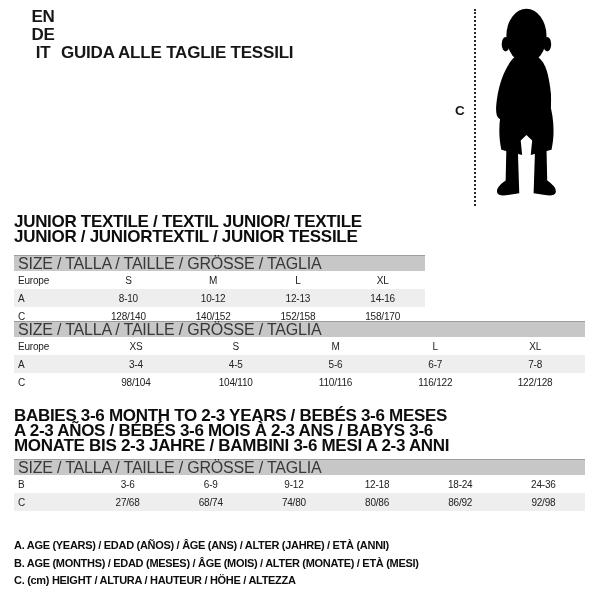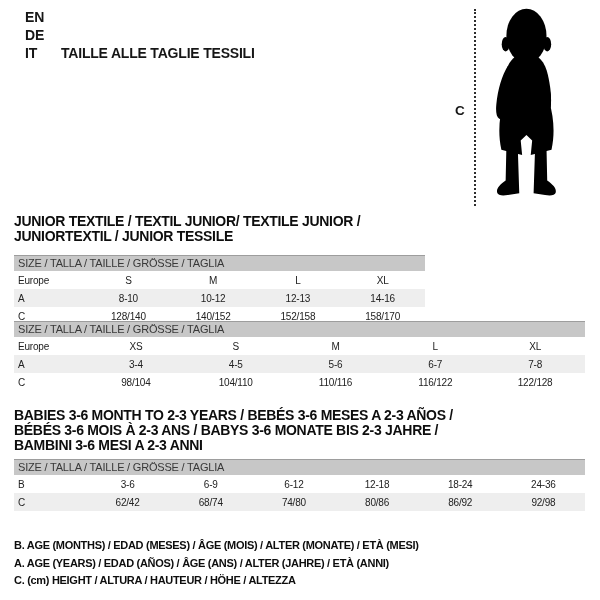--- a/index.html
+++ b/index.html
@@ -2,36 +2,36 @@
 <html><head>
 <meta charset="utf-8">
 <style>
   * { box-sizing: border-box; }
   html, body { margin: 0; padding: 0; background: #fff; }
   body { width: 600px; height: 600px; font-family: "Liberation Sans", sans-serif; color: #161616; }
   .page { position: relative; width: 600px; height: 600px; background: #ffffff; overflow: hidden; }
 
   
   .langs { position: absolute; left: 25px; top: 8px; }
-  .lang-row { display: flex; line-height: 18px; font-weight: bold; font-size: 14px; letter-spacing: -0.2px; }
+  .lang-row { display: flex; line-height: 18px; font-weight: bold; font-size: 17px; letter-spacing: -0.2px; text-align: center; }
   .lang-code { width: 36px; flex: 0 0 36px; }
 
   
   .dotted { position: absolute; left: 474px; top: 9px; height: 197px; width: 0; border-left: 2px dotted #2d2d2d; }
   .c-label { position: absolute; left: 455px; top: 103px; font-weight: bold; font-size: 13.5px; }
   .baby { position: absolute; left: 482px; top: 6px; }
 
   
   .tbl { position: absolute; left: 14px; }
   .t1 { top: 214px; width: 411px; }
   .t2 { top: 321px; width: 571px; }
   .t3 { top: 408px; width: 571px; }
-  .tbl-title { margin: 0 0 11px 0; font-size: 14px; font-weight: bold; letter-spacing: -0.3px; line-height: 15px; color: #0d0d0d; }
+  .tbl-title { margin: 0 0 11px 0; font-size: 17px; font-weight: bold; letter-spacing: -0.3px; line-height: 15px; color: #0d0d0d; }
   .t3 .tbl-title { width: 442px; margin-bottom: 6px; }
-  .bar { background: #c7c7c7; border-top: 1px solid #9d9d9d; height: 16px; line-height: 15px; padding: 0 0 0 4px; font-size: 11px; color: #383838; letter-spacing: -0.2px; }
+  .bar { background: #c7c7c7; border-top: 1px solid #9d9d9d; height: 16px; line-height: 15px; padding: 0 0 0 4px; font-size: 16px; color: #383838; letter-spacing: -0.2px; }
   table { width: 100%; border-collapse: collapse; table-layout: fixed; }
   th, td { font-weight: normal; font-size: 10px; height: 18px; padding: 0; letter-spacing: -0.2px; color: #222; }
   th { text-align: left; padding-left: 4px; width: 72px; }
   td { text-align: center; }
   tbody tr:nth-child(even) { background: #eeeeee; }
 
   
   .legend { position: absolute; left: 14px; top: 537px; }
   .legend-item { font-weight: bold; font-size: 11px; line-height: 17.5px; letter-spacing: -0.3px; color: #0d0d0d; }
 </style>
@@ -42,21 +42,21 @@
 
   <div class="langs">
       <div class="lang-row">
         <span class="lang-code">EN</span>
       </div>
       <div class="lang-row">
         <span class="lang-code">DE</span>
       </div>
       <div class="lang-row">
         <span class="lang-code">IT</span>
-        <span class="lang-label">TAILLE ALLE TAGLIE TESSILI</span>
+        <span class="lang-label">GUIDA ALLE TAGLIE TESSILI</span>
       </div>
     </div>
 
   <div class="dotted"></div>
   <span class="c-label">C</span>
   <svg class="baby" width="86" height="200" viewBox="0 0 120 220" preserveAspectRatio="none">
     <g fill="#000000">
       <ellipse cx="62" cy="33" rx="28" ry="30"></ellipse>
       <ellipse cx="33" cy="42" rx="5.5" ry="8"></ellipse>
       <ellipse cx="91" cy="42" rx="5.5" ry="8"></ellipse>
@@ -133,37 +133,37 @@
 
   <section class="tbl t3">
     <h3 class="tbl-title">BABIES 3-6 MONTH TO 2-3 YEARS / BEBÉS 3-6 MESES A 2-3 AÑOS / BÉBÉS 3-6 MOIS À 2-3 ANS / BABYS 3-6 MONATE BIS 2-3 JAHRE / BAMBINI 3-6 MESI A 2-3 ANNI</h3>
     <div class="bar">SIZE / TALLA / TAILLE / GRÖSSE / TAGLIA</div>
     <table>
         <tbody>
           <tr>
             <th>B</th>
             <td>3-6</td>
             <td>6-9</td>
-            <td>6-12</td>
+            <td>9-12</td>
             <td>12-18</td>
             <td>18-24</td>
             <td>24-36</td>
           </tr>
           <tr>
             <th>C</th>
-            <td>62/42</td>
+            <td>27/68</td>
             <td>68/74</td>
             <td>74/80</td>
             <td>80/86</td>
             <td>86/92</td>
             <td>92/98</td>
           </tr>
         </tbody>
       </table>
   </section>
 
   <div class="legend">
+      <div class="legend-item">A. AGE (YEARS) / EDAD (AÑOS) / ÂGE (ANS) / ALTER (JAHRE) / ETÀ (ANNI)</div>
       <div class="legend-item">B. AGE (MONTHS) / EDAD (MESES) / ÂGE (MOIS) / ALTER (MONATE) / ETÀ (MESI)</div>
-      <div class="legend-item">A. AGE (YEARS) / EDAD (AÑOS) / ÂGE (ANS) / ALTER (JAHRE) / ETÀ (ANNI)</div>
       <div class="legend-item">C. (cm) HEIGHT / ALTURA / HAUTEUR / HÖHE / ALTEZZA</div>
     </div>
 
 </div>
 
 </body></html>

